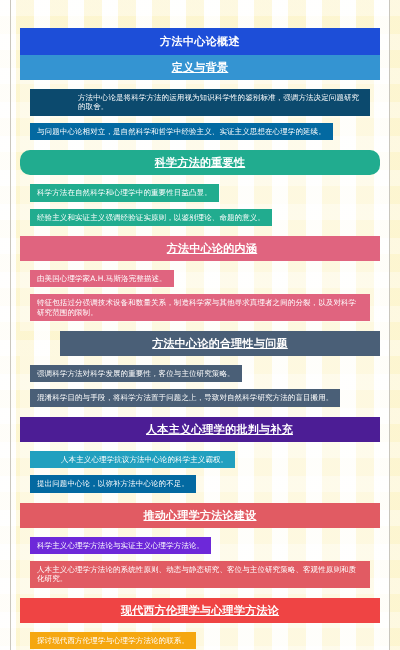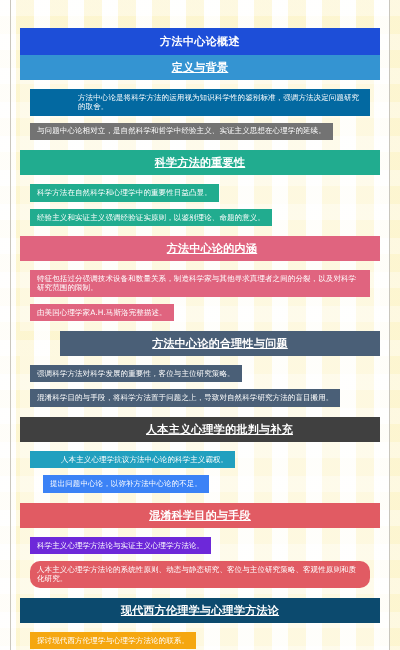--- a/index.html
+++ b/index.html
@@ -95,60 +95,60 @@
 
 <div class="page-rule left"></div>
 <div class="page-rule right"></div>
 
 <div class="sheet">
   <div class="doc-title">方法中心论概述</div>
   <div id="sections-host">
       <div class="section">
         <div class="section-header" style="background: rgb(52, 148, 210);">定义与背景</div>
         <div class="section-body">
-          <div class="bullet" style="background: #0369a1; padding-left: 48px;">方法中心论是将科学方法的运用视为知识科学性的鉴别标准，强调方法决定问题研究的取舍。</div>
-          <div class="bullet" style="background: #737373; font-family: Liberation Mono, monospace;">与问题中心论相对立，是自然科学和哲学中经验主义、实证主义思想在心理学的延续。</div>
+          <div class="bullet" style="background: #0c4a6e; padding-left: 48px;">方法中心论是将科学方法的运用视为知识科学性的鉴别标准，强调方法决定问题研究的取舍。</div>
+          <div class="bullet" style="background: #0369a1;">与问题中心论相对立，是自然科学和哲学中经验主义、实证主义思想在心理学的延续。</div>
         </div>
       </div>
       <div class="section">
-        <div class="section-header" style="background: rgb(33, 172, 143);">科学方法的重要性</div>
+        <div class="section-header" style="background: rgb(33, 172, 143); border-radius: 10px;">科学方法的重要性</div>
         <div class="section-body">
           <div class="bullet" style="background: rgb(33, 172, 143);">科学方法在自然科学和心理学中的重要性日益凸显。</div>
           <div class="bullet" style="background: rgb(33, 172, 143);">经验主义和实证主义强调经验证实原则，以鉴别理论、命题的意义。</div>
         </div>
       </div>
       <div class="section">
         <div class="section-header" style="background: rgb(224, 100, 127); padding-left: 28px;">方法中心论的内涵</div>
         <div class="section-body">
+          <div class="bullet" style="background: rgb(224, 100, 127);">由美国心理学家A.H.马斯洛完整描述。</div>
           <div class="bullet" style="background: rgb(224, 100, 127);">特征包括过分强调技术设备和数量关系，制造科学家与其他寻求真理者之间的分裂，以及对科学研究范围的限制。</div>
-          <div class="bullet" style="background: rgb(224, 100, 127);">由美国心理学家A.H.马斯洛完整描述。</div>
         </div>
       </div>
       <div class="section">
         <div class="section-header" style="background: rgb(74, 95, 119); margin-left: 40px;">方法中心论的合理性与问题</div>
         <div class="section-body">
           <div class="bullet" style="background: rgb(74, 95, 119);">强调科学方法对科学发展的重要性，客位与主位研究策略。</div>
           <div class="bullet" style="background: rgb(74, 95, 119);">混淆科学目的与手段，将科学方法置于问题之上，导致对自然科学研究方法的盲目搬用。</div>
         </div>
       </div>
       <div class="section">
-        <div class="section-header" style="background: #404040; padding-left: 43px;">人本主义心理学的批判与补充</div>
+        <div class="section-header" style="background: #4c1d95; padding-left: 43px;">人本主义心理学的批判与补充</div>
         <div class="section-body">
           <div class="bullet" style="background: rgb(33, 160, 191); padding-left: 31px;">人本主义心理学抗议方法中心论的科学主义霸权。</div>
-          <div class="bullet" style="background: #3b82f6; margin-left: 13px;">提出问题中心论，以弥补方法中心论的不足。</div>
+          <div class="bullet" style="background: #0369a1;">提出问题中心论，以弥补方法中心论的不足。</div>
         </div>
       </div>
       <div class="section">
-        <div class="section-header" style="background: rgb(225, 91, 99);">混淆科学目的与手段</div>
+        <div class="section-header" style="background: rgb(225, 91, 99);">推动心理学方法论建设</div>
         <div class="section-body">
           <div class="bullet" style="background: #6d28d9;">科学主义心理学方法论与实证主义心理学方法论。</div>
-          <div class="bullet" style="background: rgb(225, 91, 99); border-radius: 10px;">人本主义心理学方法论的系统性原则、动态与静态研究、客位与主位研究策略、客观性原则和质化研究。</div>
+          <div class="bullet" style="background: rgb(225, 91, 99);">人本主义心理学方法论的系统性原则、动态与静态研究、客位与主位研究策略、客观性原则和质化研究。</div>
         </div>
       </div>
       <div class="section">
-        <div class="section-header" style="background: #0c4a6e;">现代西方伦理学与心理学方法论</div>
+        <div class="section-header" style="background: #ef4444;">现代西方伦理学与心理学方法论</div>
         <div class="section-body">
           <div class="bullet" style="background: rgb(245, 167, 16); text-align: right;">探讨现代西方伦理学与心理学方法论的联系。</div>
         </div>
       </div>
     </div>
   <div class="spacer-bottom"></div>
 </div>
 
 </body></html>

